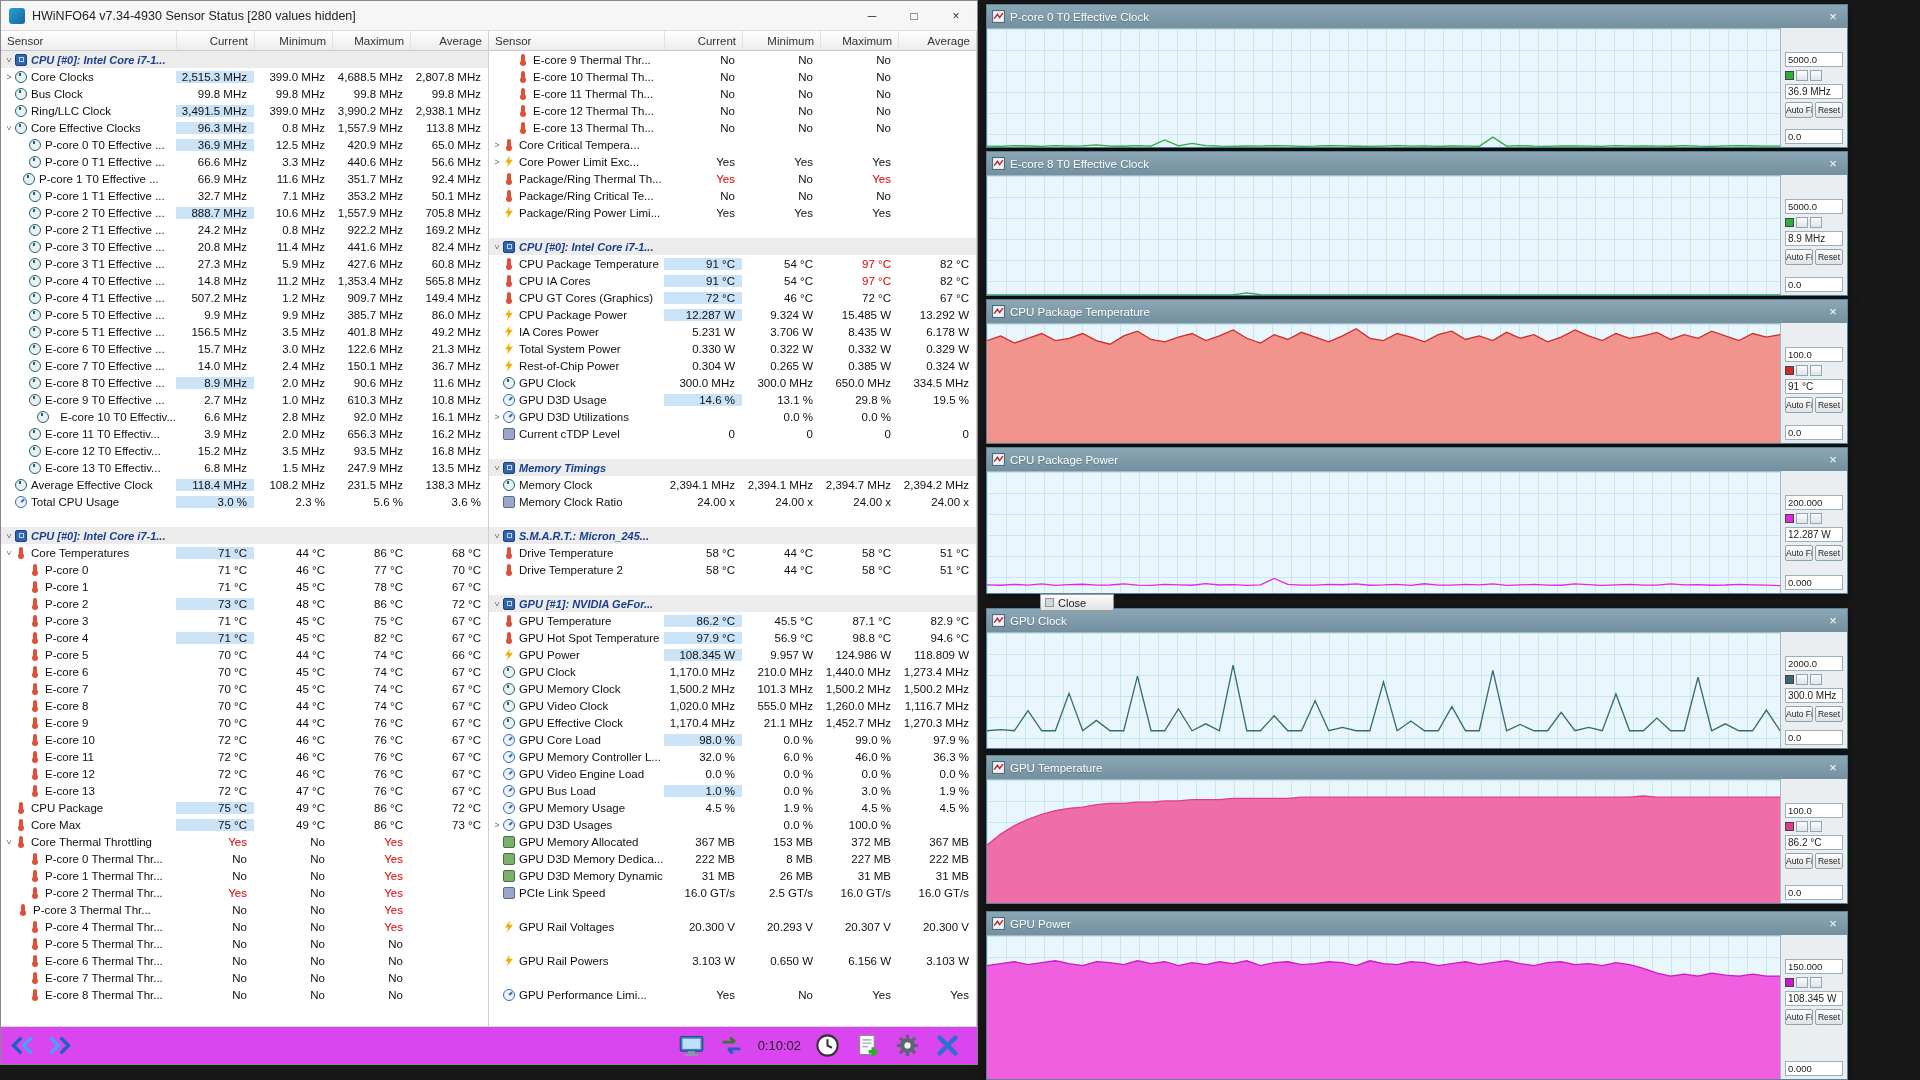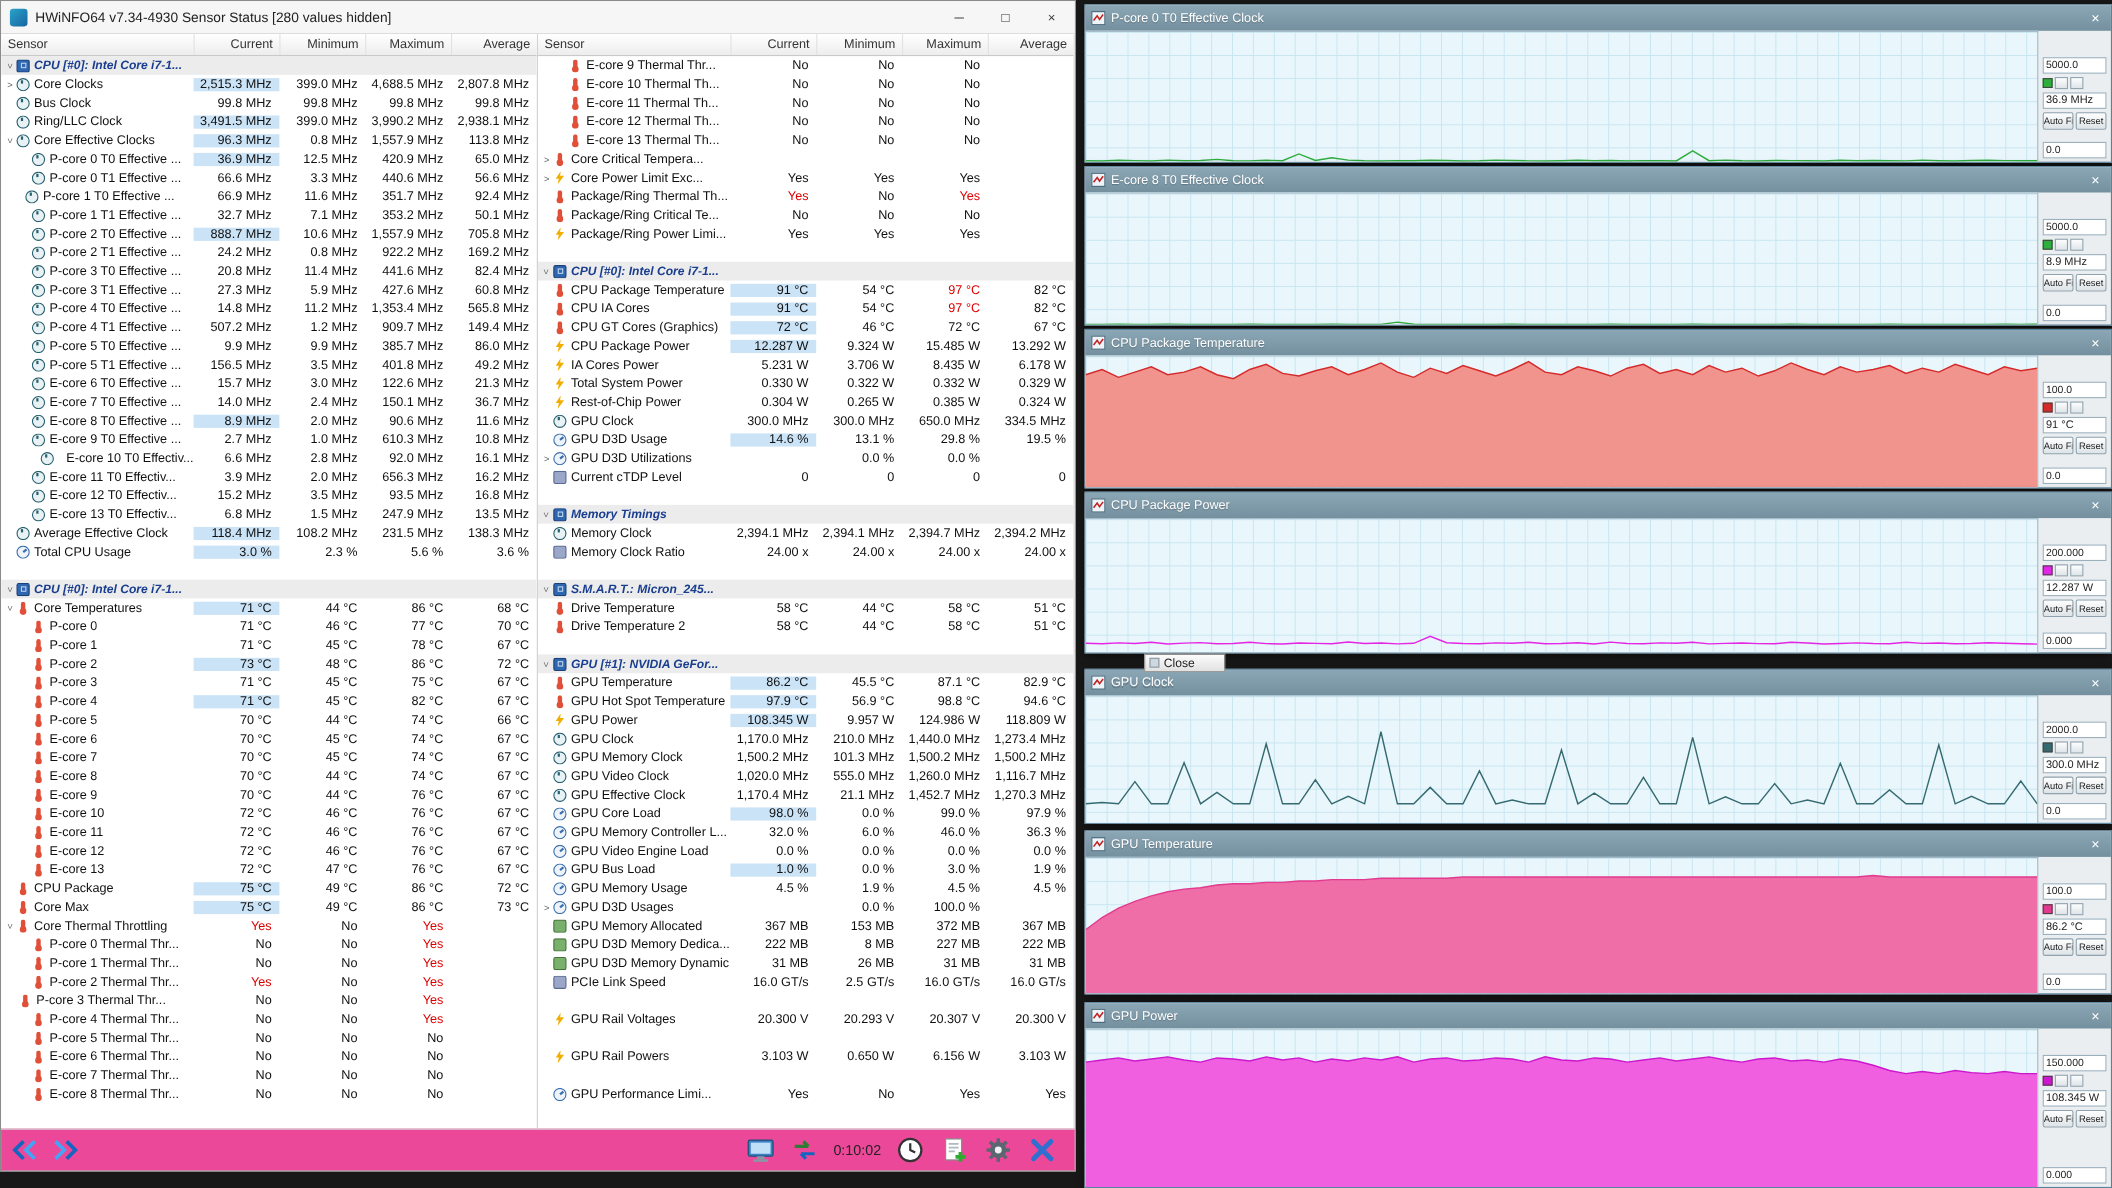--- a/index.html
+++ b/index.html
@@ -40,29 +40,29 @@
   .ic-temp::after{content:"";position:absolute;left:3px;top:6px;width:6.2px;height:6.2px;background:#e05038;border-radius:50%;}
   .ic-power::before{content:"";position:absolute;left:1px;top:0;width:10px;height:12px;background:#f2ae00;clip-path:polygon(58% 0,12% 58%,40% 58%,30% 100%,88% 36%,52% 36%);}
   .ic-usage{border:1.5px solid #3a6fae;border-radius:50%;background:#eef3fa;}
   .ic-usage::after{content:"";position:absolute;left:4.8px;top:4.8px;width:4px;height:1.6px;background:#3a6fae;transform:rotate(-40deg);transform-origin:left center;}
   .ic-chip{background:#79b06c;border:1px solid #47703d;border-radius:2px;}
   .ic-data{background:#9aa7c9;border:1px solid #5a6a92;border-radius:2px;}
   .ic-cpu{background:#2f66b0;border:1px solid #1c4178;border-radius:2px;}
   .ic-cpu::after{content:"";position:absolute;inset:2.5px;border:1px solid #bcd3ee;}
 
   
-  .toolbar{flex:0 0 38px;display:flex;align-items:center;background:#ec4899;border-top:1px solid #d8d8d8;padding:0 16px 0 8px;gap:10px;}
+  .toolbar{flex:0 0 38px;display:flex;align-items:center;background:#d946ef;border-top:1px solid #d8d8d8;padding:0 16px 0 8px;gap:10px;}
   .tb-ic{width:27px;height:27px;display:inline-flex;}
   .tb-ic svg{width:100%;height:100%;}
   .tb-right{margin-left:auto;display:flex;align-items:center;gap:13px;}
   .tb-time{font-size:13px;color:#222;}
 
   
   #graphs{position:absolute;left:986px;top:0;width:934px;height:1080px;}
-  .graph-win{position:absolute;left:0;width:934px;background:#ebeef0;border:1px solid #57839d;box-shadow:0 2px 8px rgba(0,0,0,0.55);display:flex;flex-direction:column;}
+  .graph-win{position:absolute;left:0;width:862px;background:#ebeef0;border:1px solid #57839d;box-shadow:0 2px 8px rgba(0,0,0,0.55);display:flex;flex-direction:column;}
   .graph-win:nth-child(1){top:4px;height:144px;}
   .graph-win:nth-child(2){top:151px;height:145px;}
   .graph-win:nth-child(3){top:299px;height:145px;}
   .graph-win:nth-child(4){top:447px;height:147px;}
   .graph-win:nth-child(5){top:608px;height:141px;}
   .graph-win:nth-child(6){top:755px;height:149px;}
   .graph-win:nth-child(7){top:911px;height:169px;}
   .g-titlebar{flex:0 0 23px;background:linear-gradient(#8ba6b5,#74909f);display:flex;align-items:center;padding:0 5px;gap:5px;}
   .g-ticon{width:13px;height:13px;display:inline-flex;flex:0 0 13px;}
   .g-ticon svg{width:100%;height:100%;}

